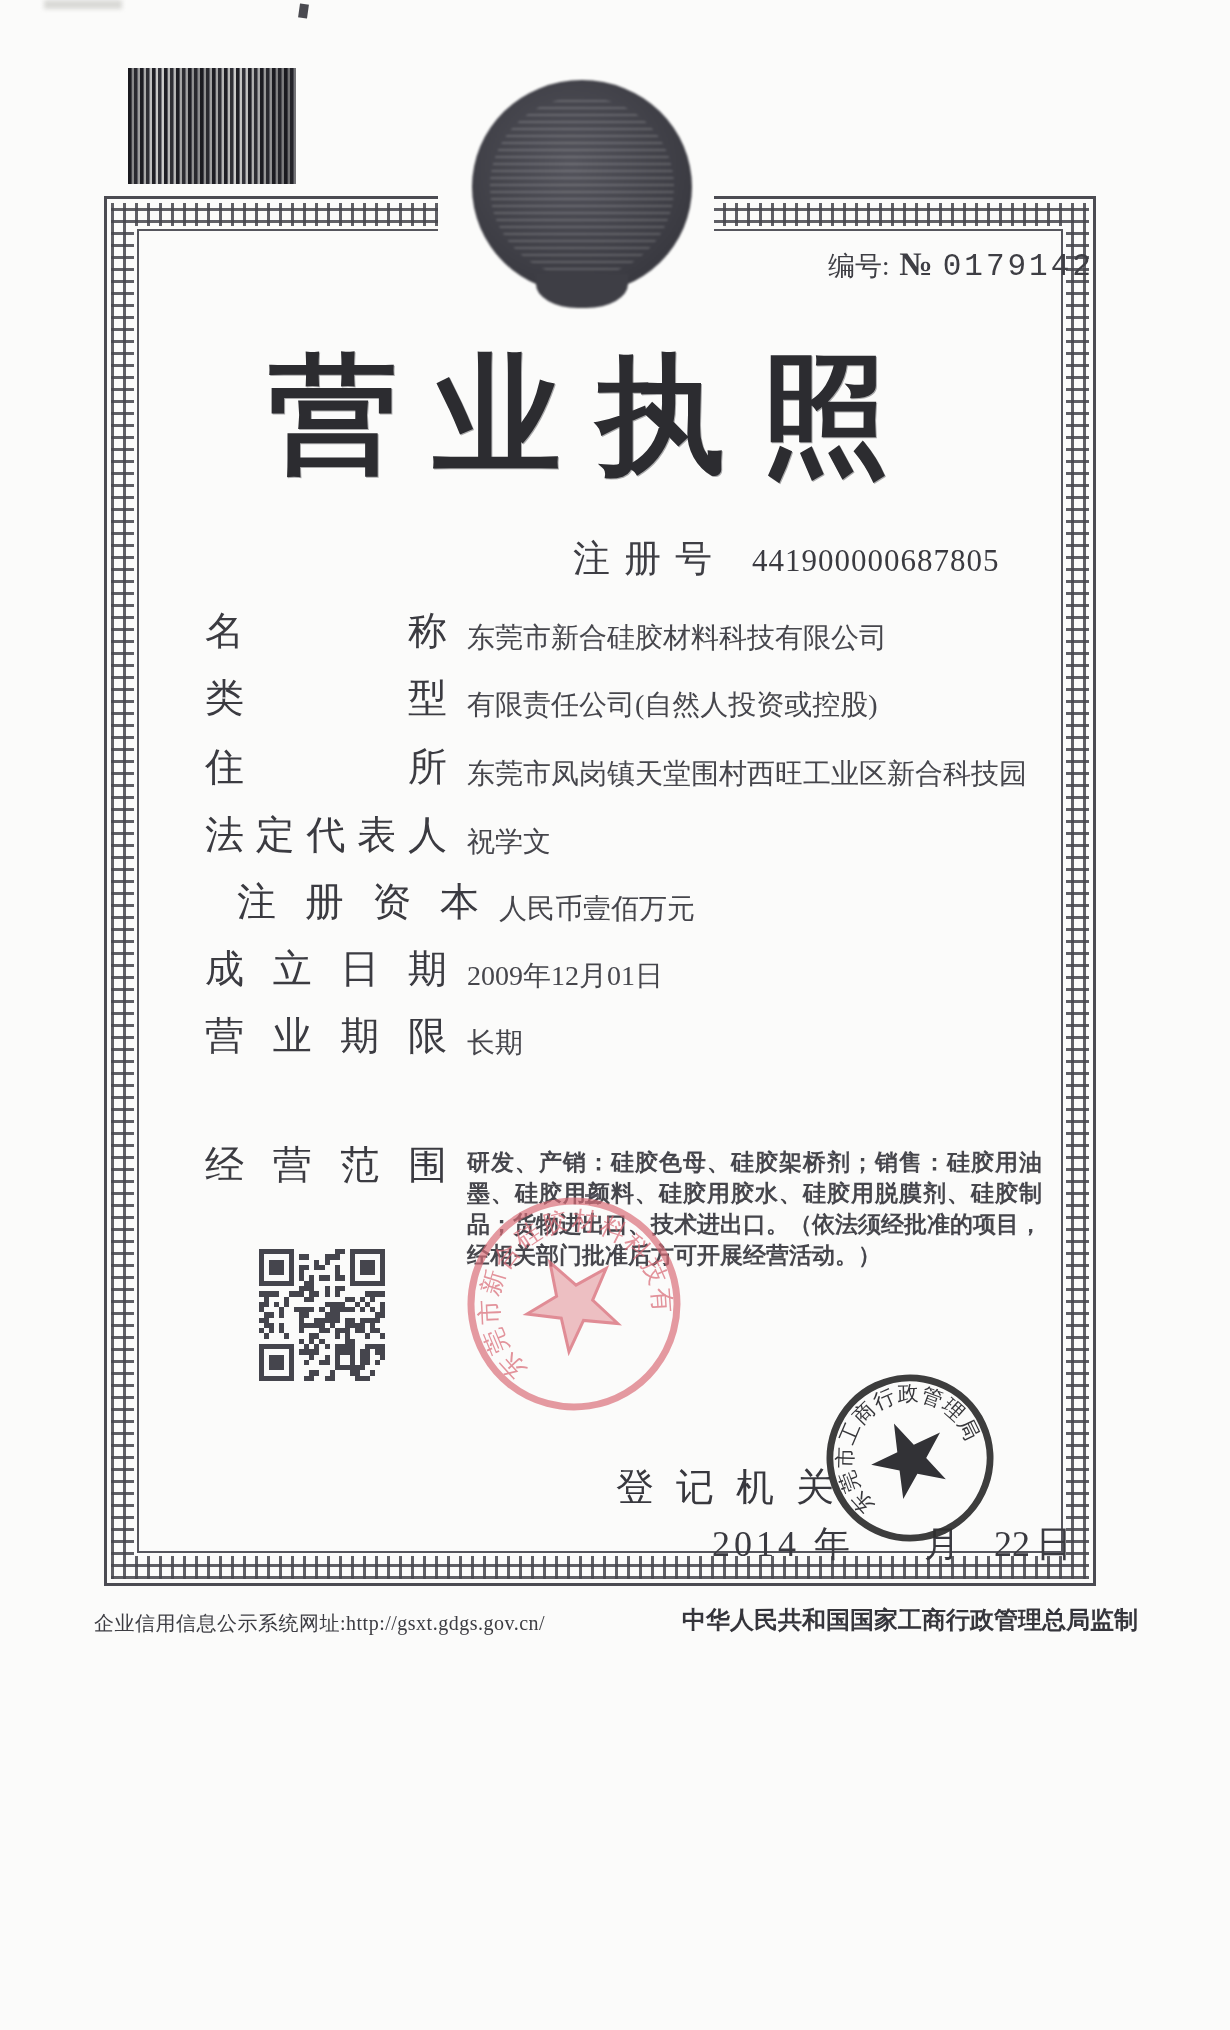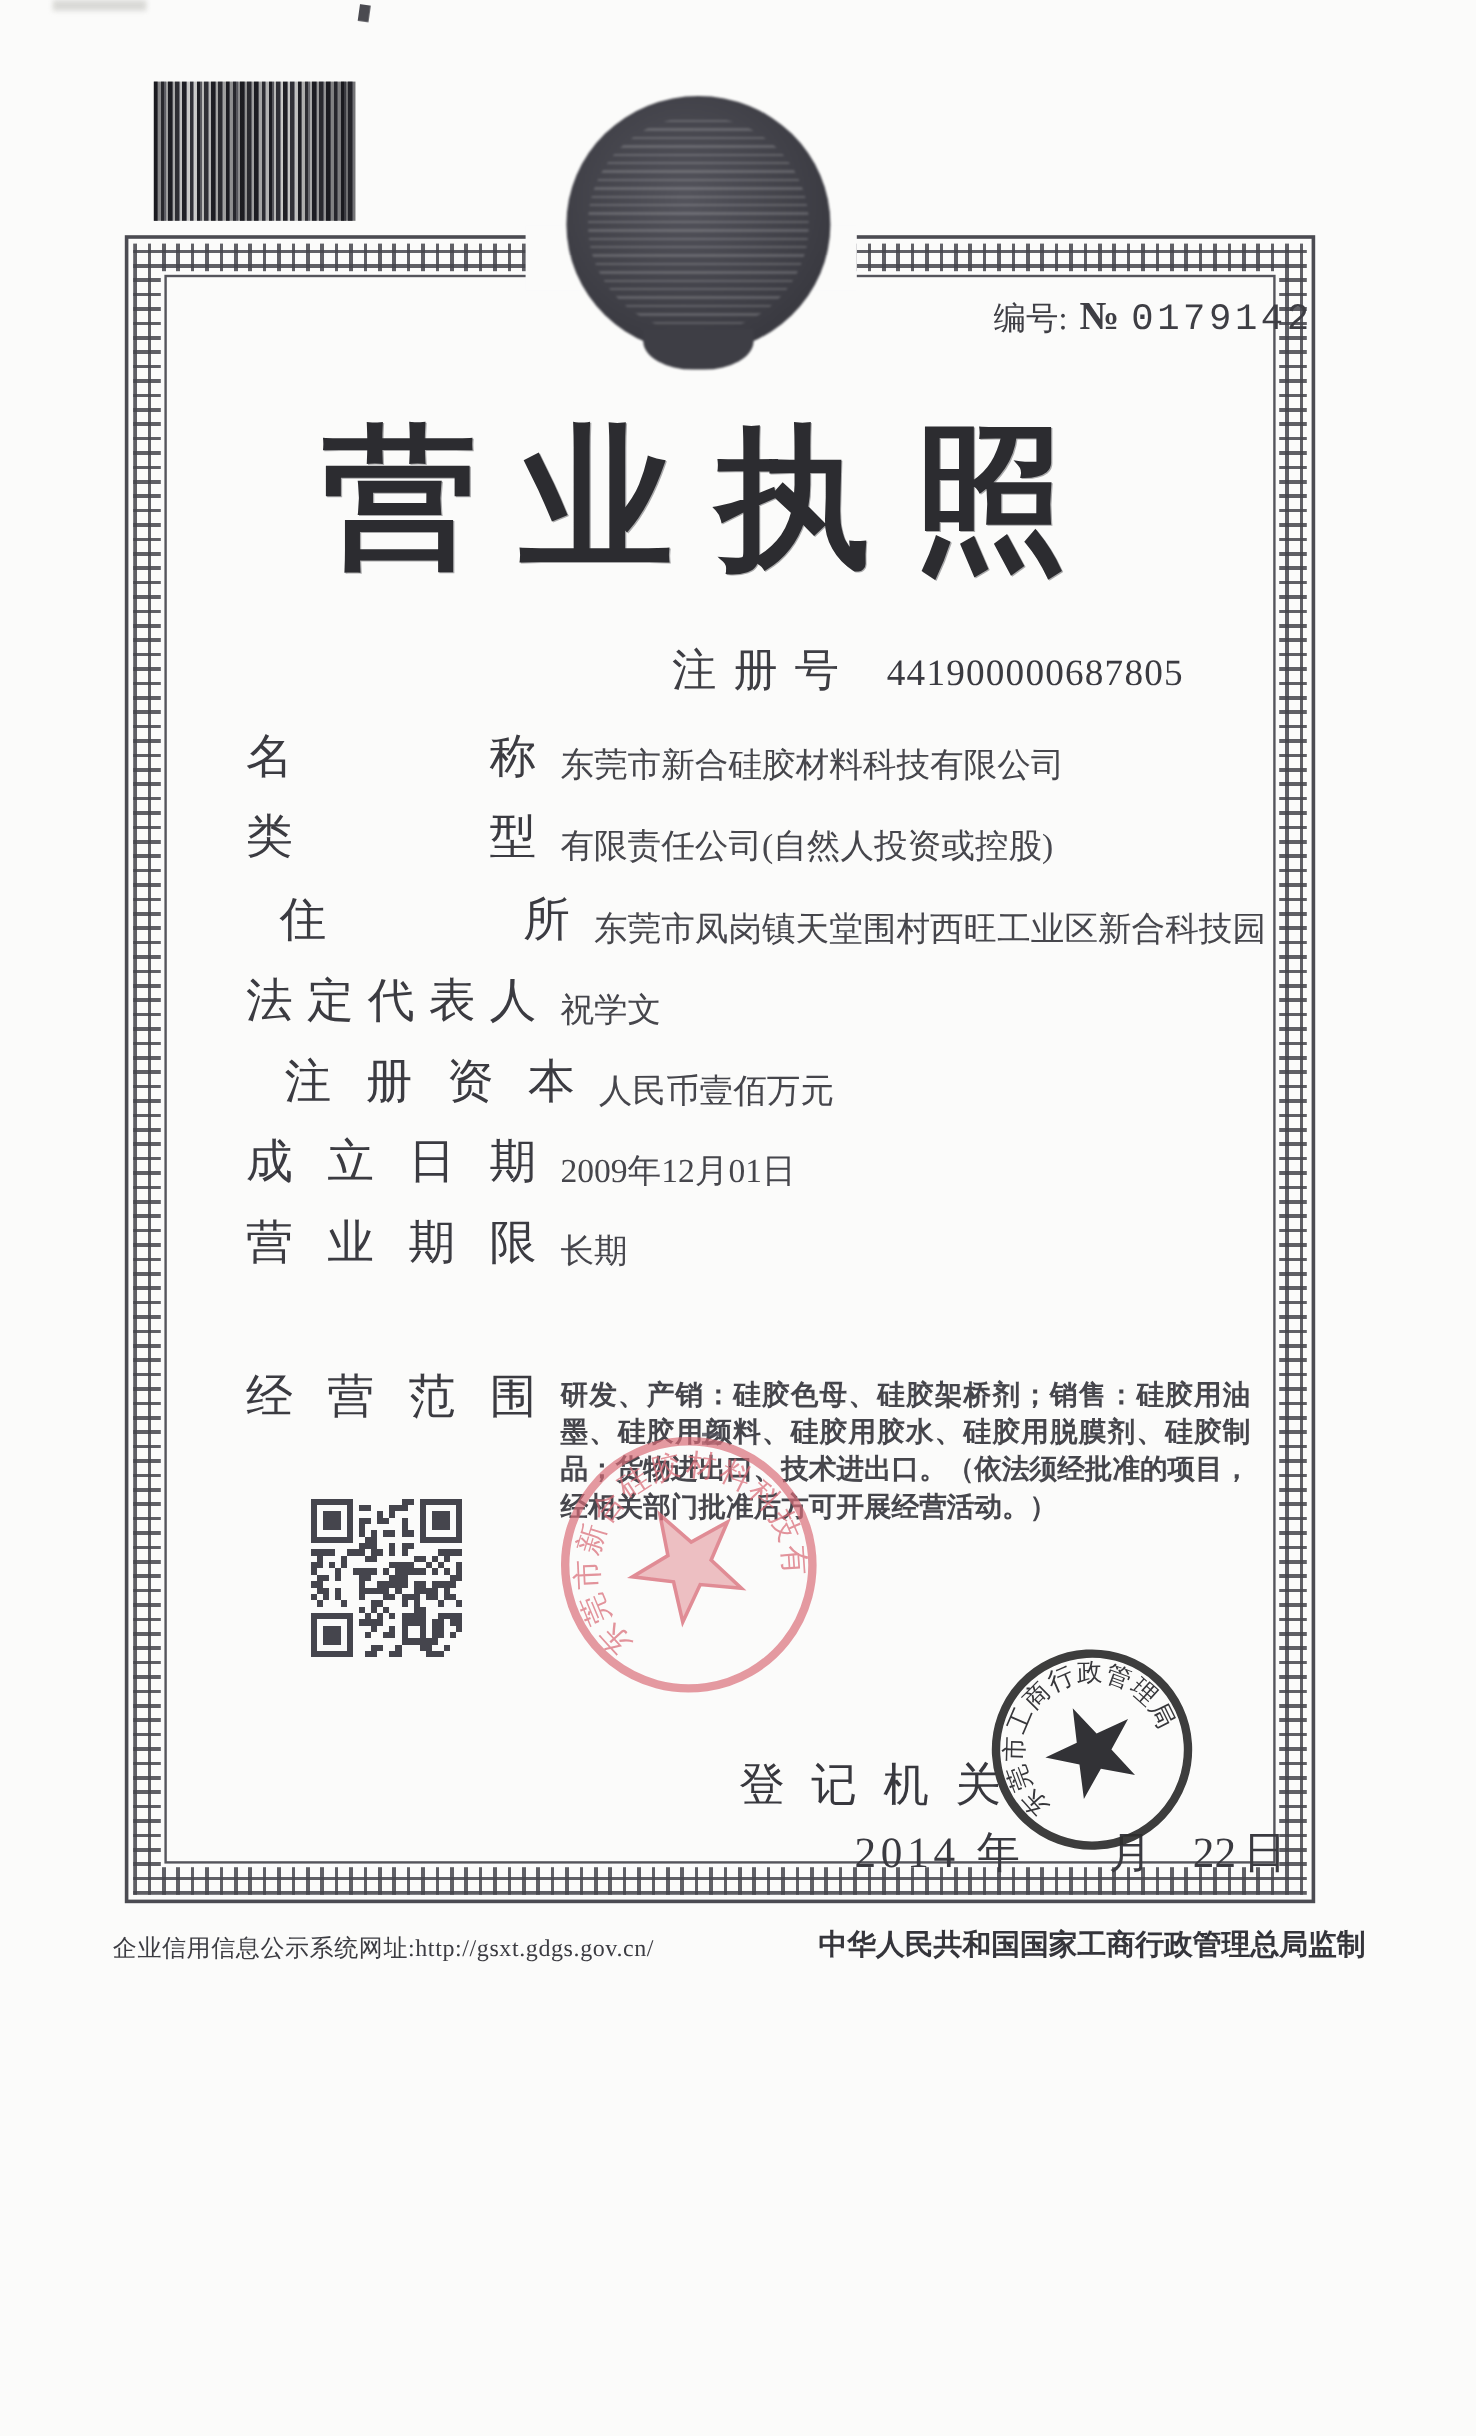--- a/index.html
+++ b/index.html
@@ -61,21 +61,21 @@
 
   
   .title{
     left:104px;top:330px;width:986px;text-align:center;
     font-size:128px;font-weight:bold;letter-spacing:36px;
     color:#2c2c30;text-shadow:1px 1px 0 rgba(70,70,75,.45);
   }
 
   
   .regline{left:560px;top:534px;display:flex;align-items:baseline;gap:26px;}
-  .regline .r-lbl{font-size:37px;letter-spacing:14px;color:#3e3e44;}
+  .regline .r-lbl{font-size:37px;letter-spacing:14px;color:#3e3e44;margin-left:13px;}
   .regline .r-num{font-size:31px;letter-spacing:1px;color:#3a3a40;}
 
   
   .row{position:absolute;left:205px;display:flex;align-items:flex-start;}
   .row .lbl{width:242px;font-size:39px;line-height:1.1;color:#3b3b41;text-align:justify;text-align-last:justify;}
   .row .val{margin-left:20px;padding-top:9px;font-size:28px;color:#46464c;width:600px;white-space:nowrap;}
   .row .val.scope{font-size:23px;line-height:31px;width:575px;white-space:normal;text-align:justify;padding-top:3px;font-weight:600;}
 
   
   .qr{left:259px;top:1249px;width:126px;height:132px;}
@@ -130,21 +130,21 @@
 </div>
 
 <div class="row" style="top:610px;">
   <div class="lbl">名称</div>
   <div class="val">东莞市新合硅胶材料科技有限公司</div>
 </div>
 <div class="row" style="top:677px;">
   <div class="lbl">类型</div>
   <div class="val">有限责任公司(自然人投资或控股)</div>
 </div>
-<div class="row" style="top:746px;margin-left:28px;">
+<div class="row" style="top:746px;">
   <div class="lbl">住所</div>
   <div class="val">东莞市凤岗镇天堂围村西旺工业区新合科技园</div>
 </div>
 <div class="row" style="top:814px;">
   <div class="lbl">法定代表人</div>
   <div class="val">祝学文</div>
 </div>
 <div class="row" style="top:881px;margin-left:32px;">
   <div class="lbl">注册资本</div>
   <div class="val">人民币壹佰万元</div>

